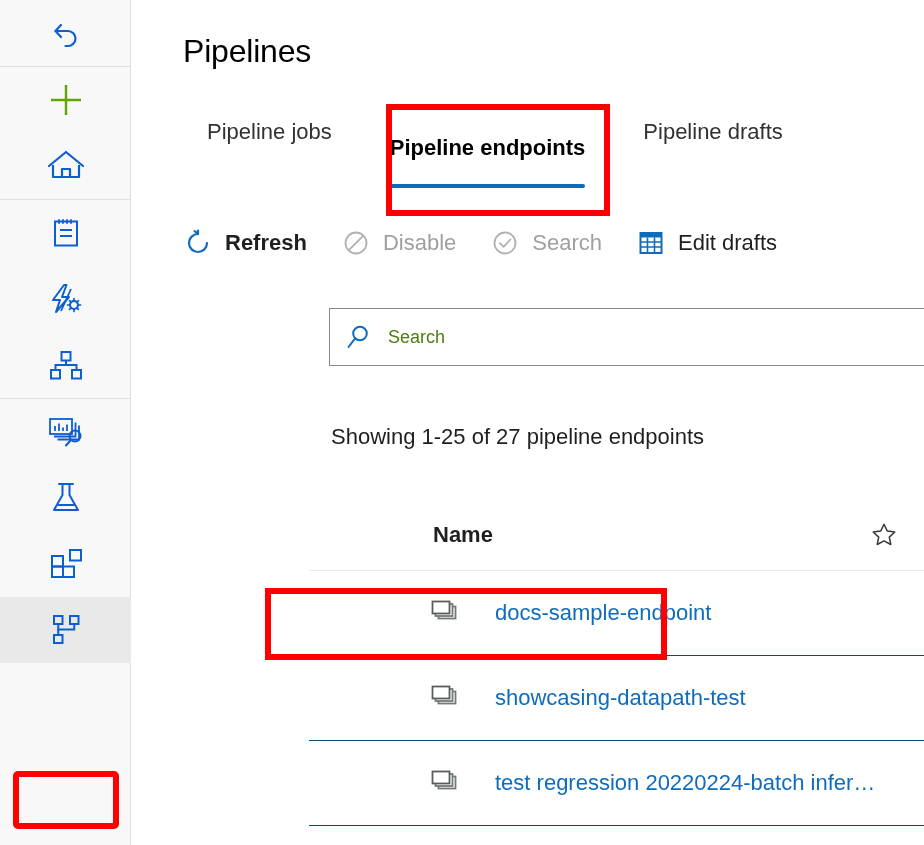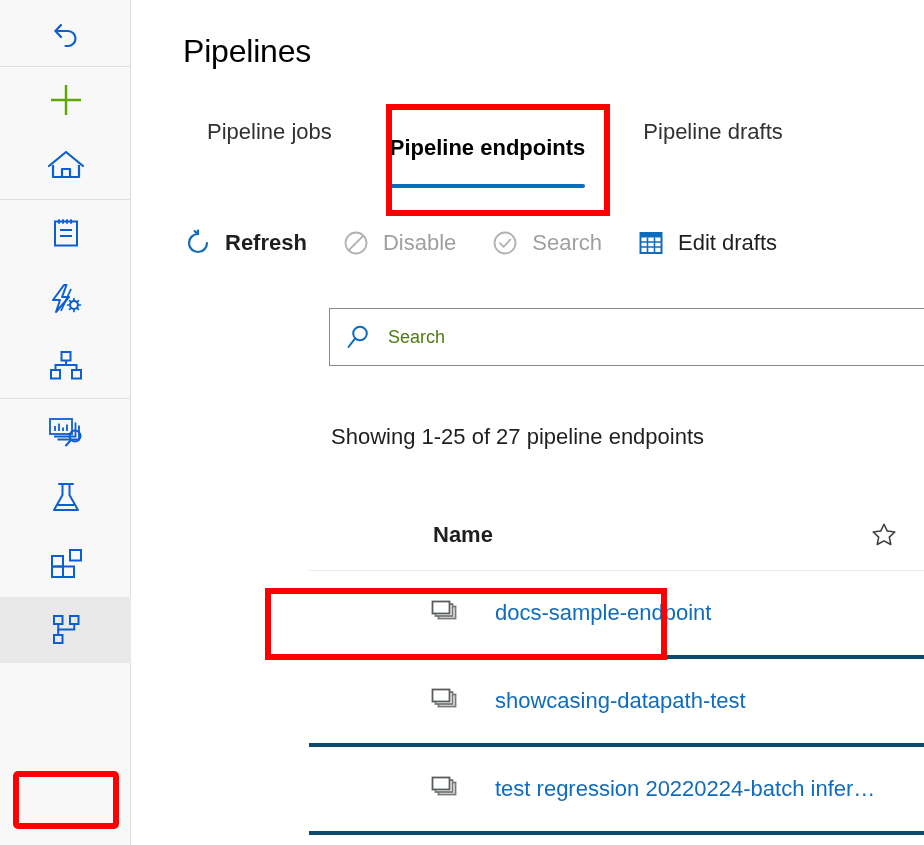--- a/index.html
+++ b/index.html
@@ -218,21 +218,21 @@
     display: flex;
     align-items: center;
     justify-content: center;
     width: 30px;
     height: 30px;
     cursor: pointer;
   }
   .grid-row {
     position: relative;
     height: 84px;
-    border-bottom: 4px solid #0c4a6e;
+    border-bottom: 1px solid #0c4a6e;
     display: flex;
     align-items: center;
     text-decoration: underline;
   }
   .grid-row .row-ico {
     position: absolute;
     left: 120px;
     width: 34px;
     height: 34px;
     display: flex;

